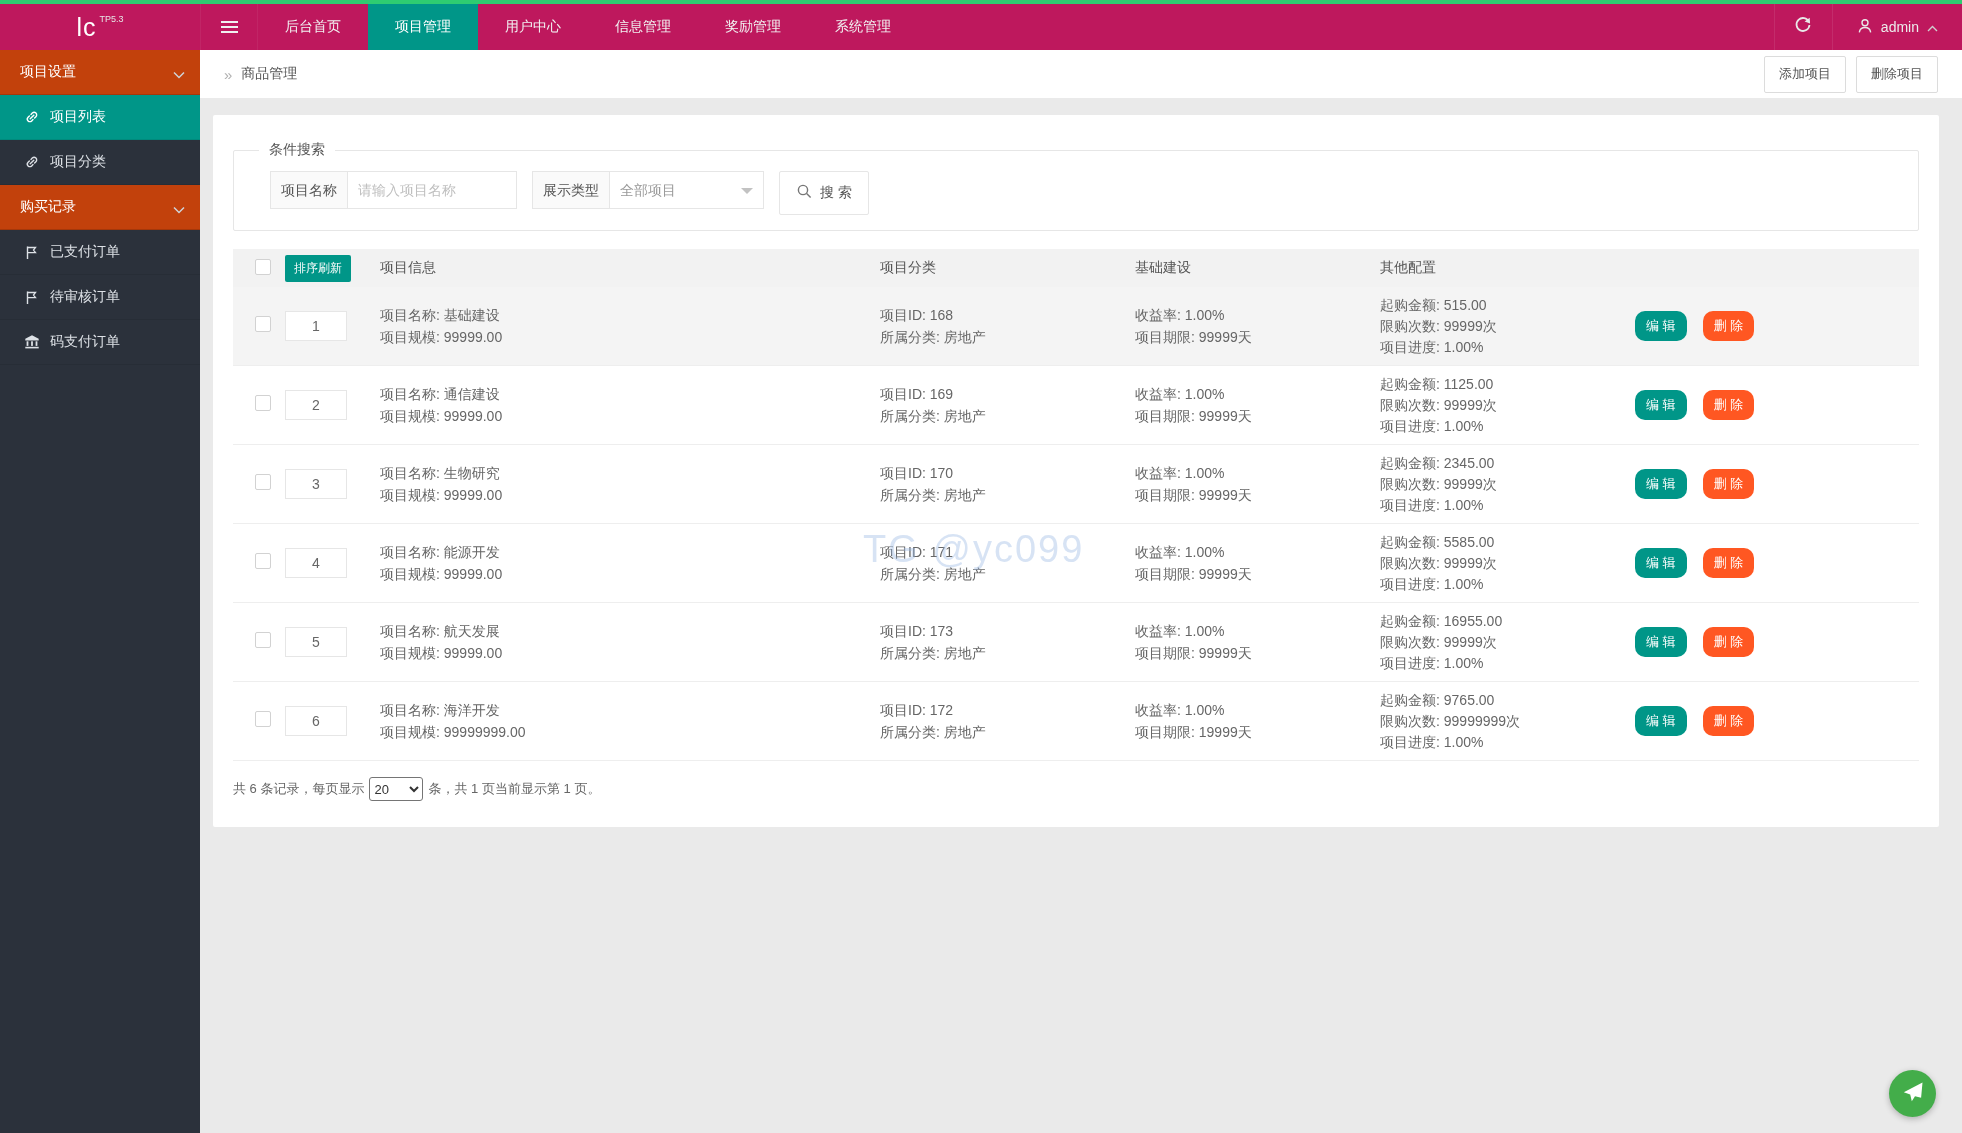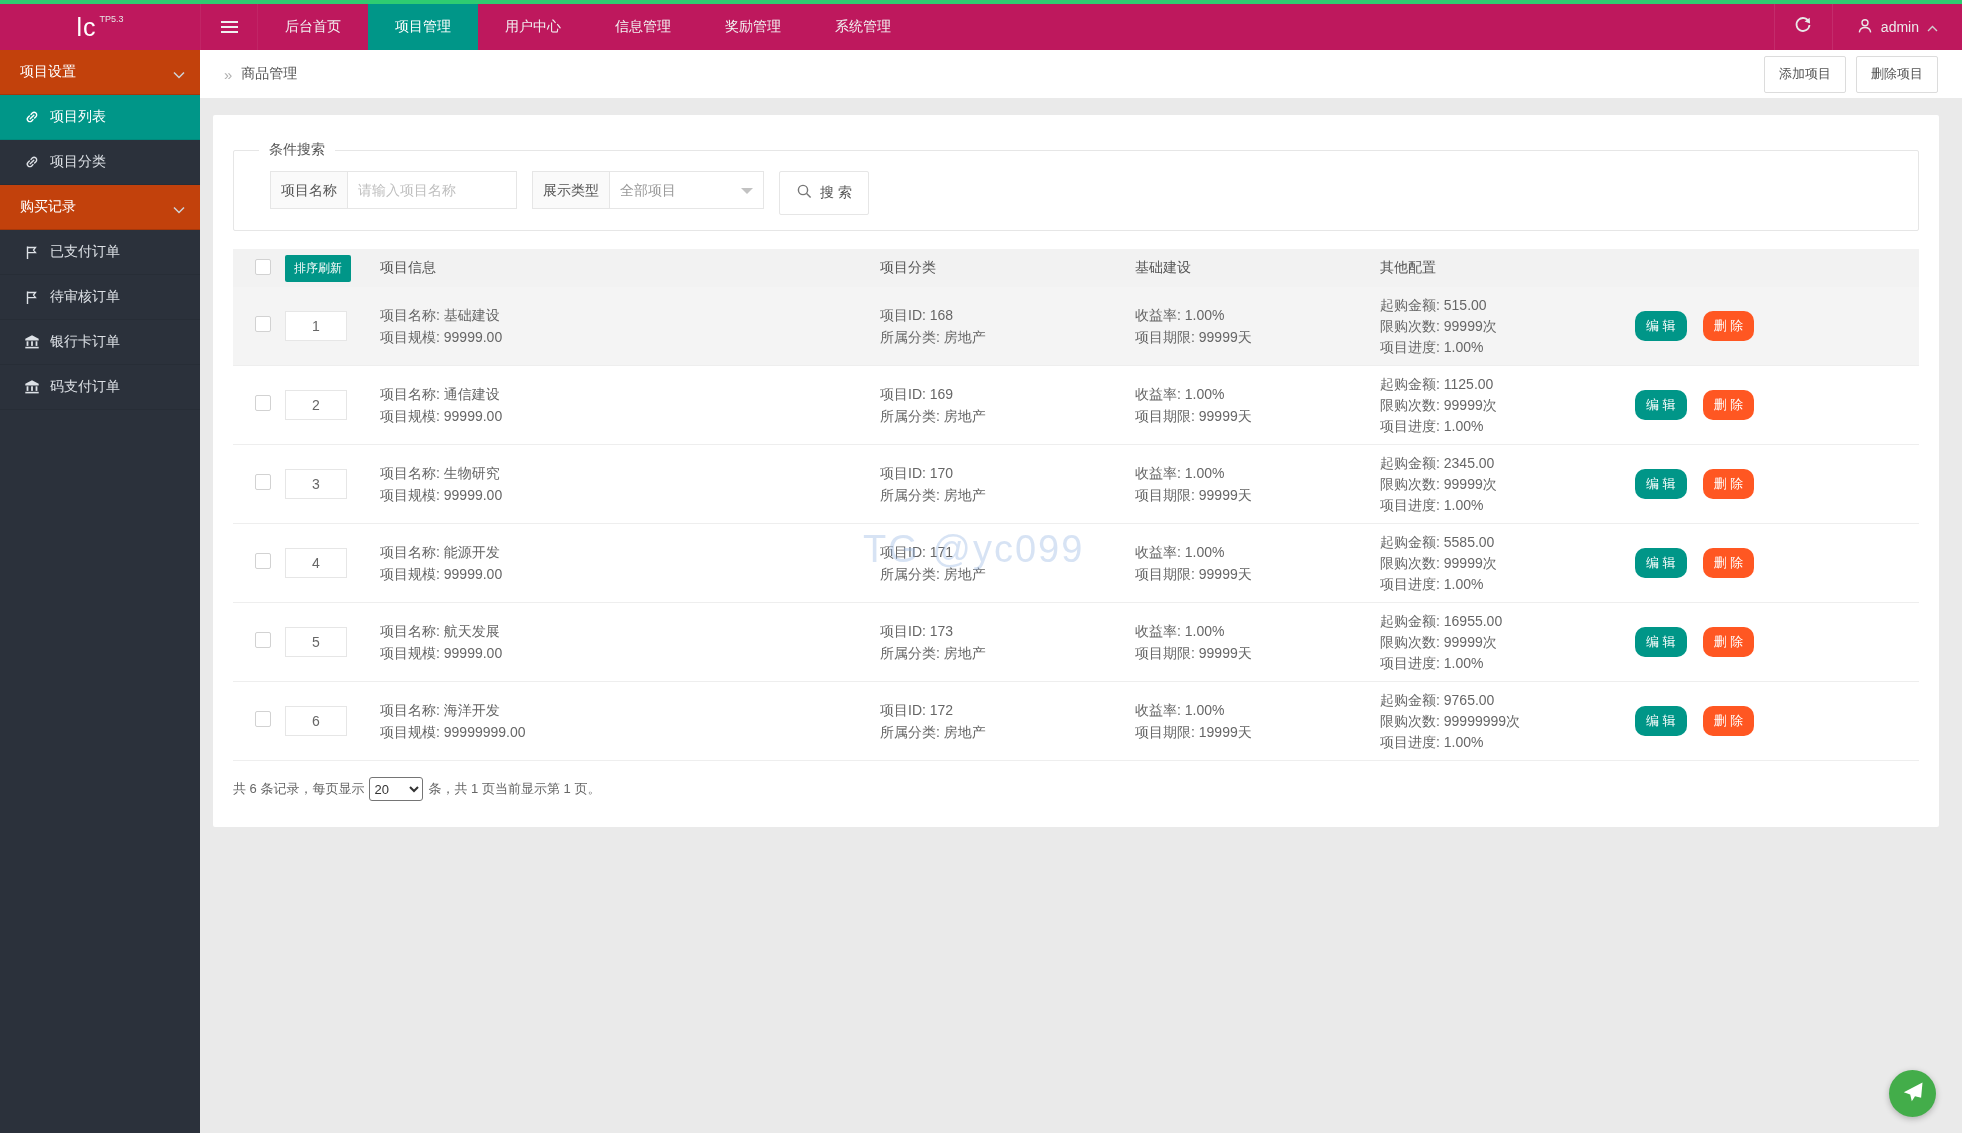--- a/index.html
+++ b/index.html
@@ -192,32 +192,20 @@
       <span>已支付订单</span>
     </div>
     <div class="side-item">
       <span class="side-icon">
         <svg width="15" height="15" viewBox="0 0 15 15">
             <path d="M3.5 1.5v12.5" stroke="#dde1e6" stroke-width="1.4"></path>
             <path d="M3.5 2.5h8l-2 2.6 2 2.6h-8" fill="none" stroke="#dde1e6" stroke-width="1.3"></path>
           </svg>
       </span>
       <span>待审核订单</span>
-    </div>
-    <div class="side-item">
-      <span class="side-icon">
-        <svg width="16" height="16" viewBox="0 0 16 16" fill="#dde1e6">
-            <path d="M8 1.3L14.7 4.8v1.6H1.3V4.8z"></path>
-            <rect x="2.6" y="7.3" width="1.8" height="4.6"></rect>
-            <rect x="7.1" y="7.3" width="1.8" height="4.6"></rect>
-            <rect x="11.6" y="7.3" width="1.8" height="4.6"></rect>
-            <rect x="1.3" y="12.8" width="13.4" height="1.6"></rect>
-          </svg>
-      </span>
-      <span>银行卡订单</span>
     </div>
     <div class="side-item">
       <span class="side-icon">
         <svg width="16" height="16" viewBox="0 0 16 16" fill="#dde1e6">
             <path d="M8 1.3L14.7 4.8v1.6H1.3V4.8z"></path>
             <rect x="2.6" y="7.3" width="1.8" height="4.6"></rect>
             <rect x="7.1" y="7.3" width="1.8" height="4.6"></rect>
             <rect x="11.6" y="7.3" width="1.8" height="4.6"></rect>
             <rect x="1.3" y="12.8" width="13.4" height="1.6"></rect>
           </svg>

